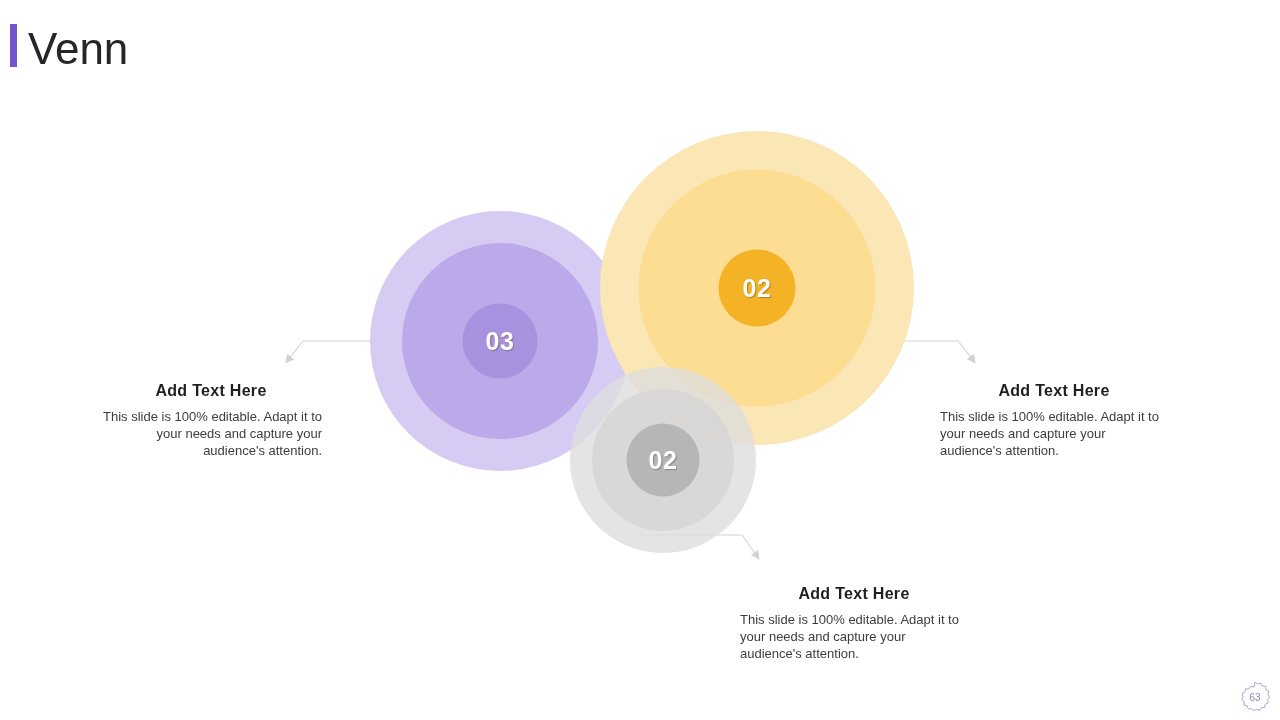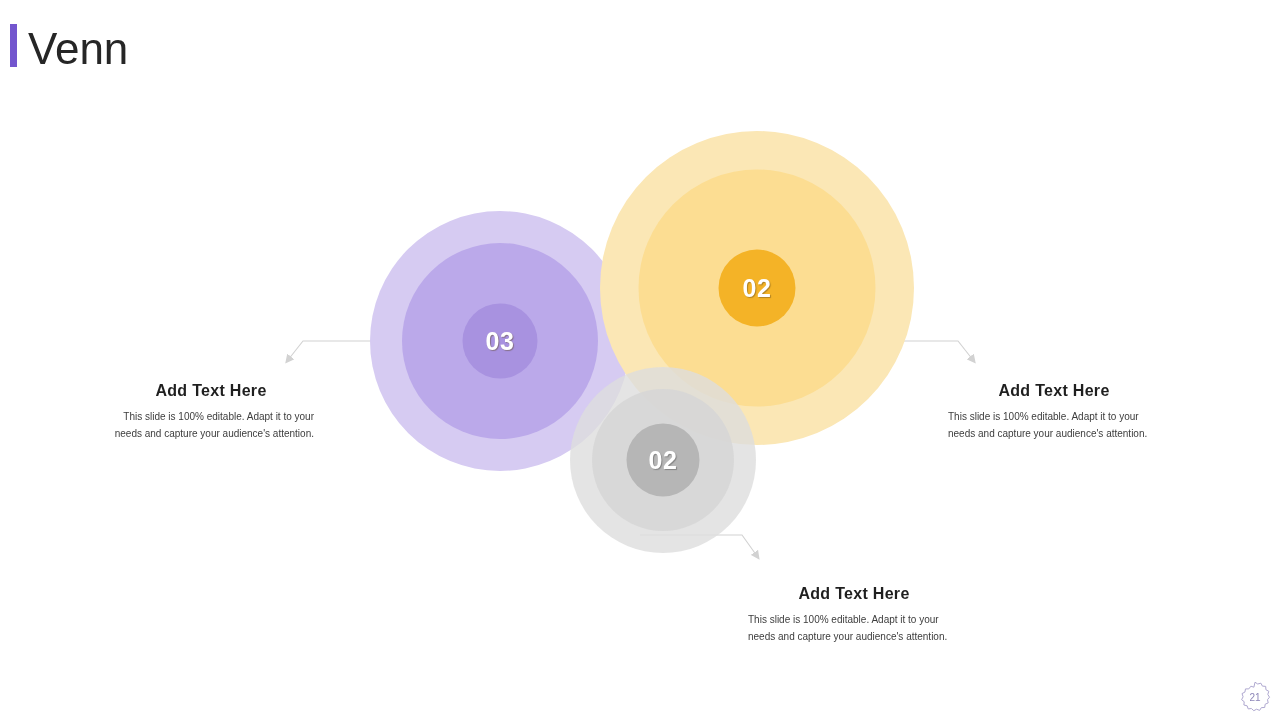--- a/index.html
+++ b/index.html
@@ -101,24 +101,24 @@
   .callout-heading {
     font-size: 16px;
     font-weight: bold;
     color: #1f1f1f;
     letter-spacing: 0.3px;
     margin: 0 0 8px 0;
     white-space: nowrap;
     text-align: center;
   }
   .callout-body {
-    font-size: 10px;
+    font-size: 13px;
     line-height: 17px;
     color: #3d3d3d;
-    margin: 8px;
+    margin: 0;
   }
 
   #callout-left  { left: 100px; top: 382px; width: 222px; text-align: right; }
   #callout-right { left: 940px; top: 382px; width: 228px; text-align: left; }
   #callout-bottom{ left: 740px; top: 585px; width: 228px; text-align: left; }
 
   
   #page-badge {
     position: absolute;
     right: 8px;
@@ -196,14 +196,14 @@
 
 <div id="page-badge">
   <svg width="34" height="34" viewBox="0 0 34 34">
     <path d="M17 2.2 L19.7 4.0 L22.9 3.2 L24.4 6.1 L27.7 6.4 L27.9 9.7
              L30.8 11.3 L29.8 14.4 L31.5 17.2 L29.5 19.7 L30.2 22.9
              L27.2 24.2 L26.7 27.5 L23.4 27.6 L21.6 30.4 L18.6 29.2
              L15.8 30.7 L13.4 28.5 L10.2 28.9 L9.1 25.8 L5.9 25.0
              L6.2 21.7 L3.6 19.7 L5.1 16.8 L4.0 13.6 L6.9 12.1
              L7.5 8.9 L10.8 8.9 L12.9 6.2 L15.9 7.2 Z" fill="none" stroke="#AFA8D0" stroke-width="1"></path>
   </svg>
-  <div id="page-badge-number">21</div>
+  <div id="page-badge-number">63</div>
 </div>
 
 </body></html>

